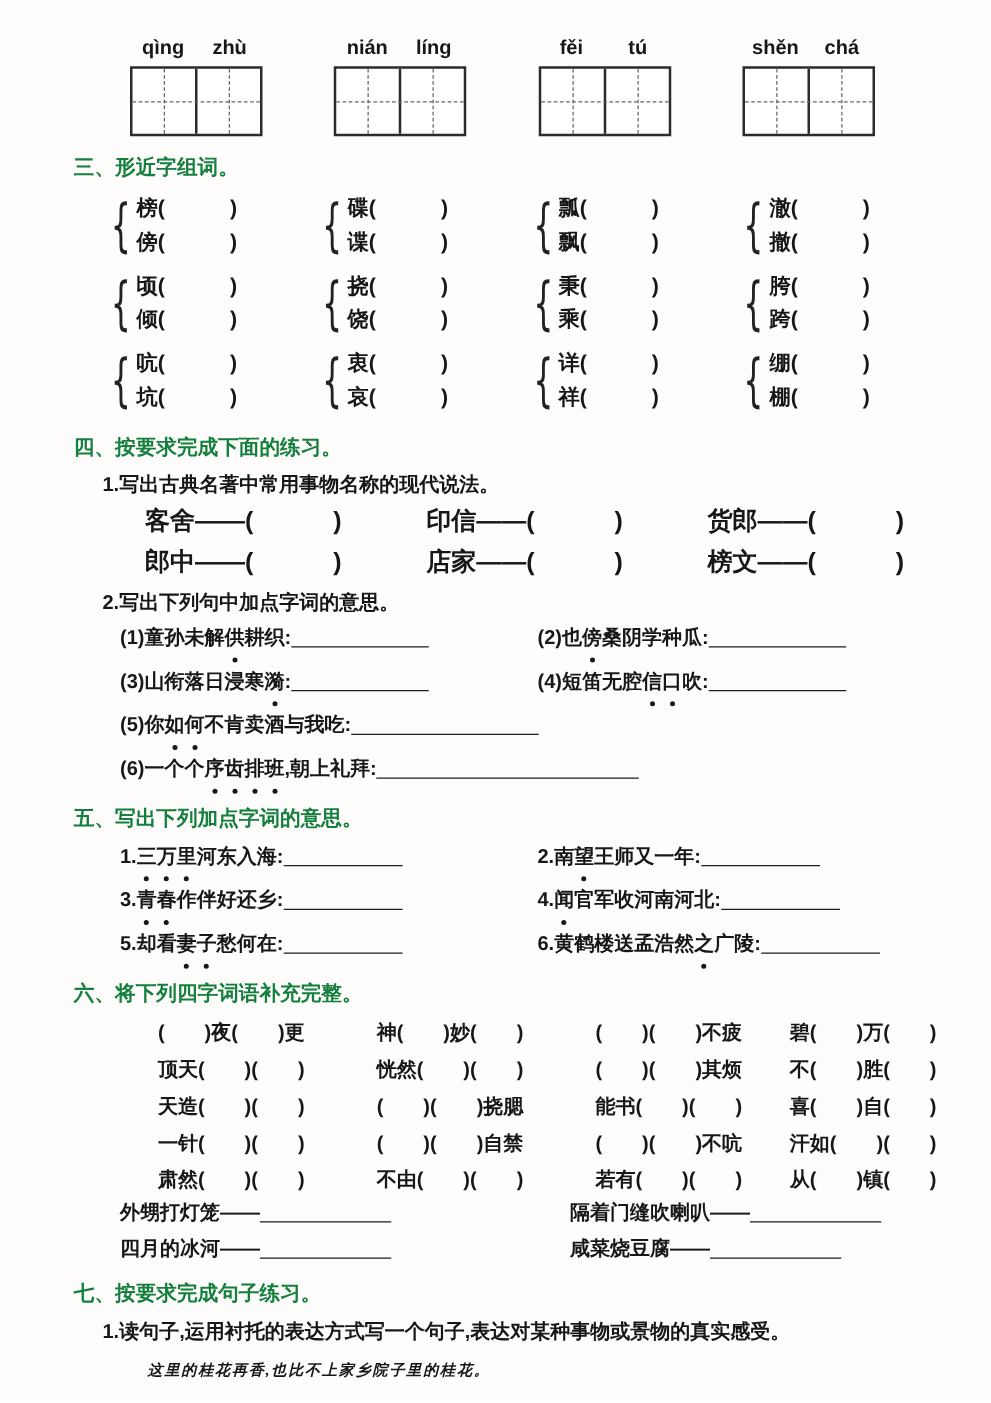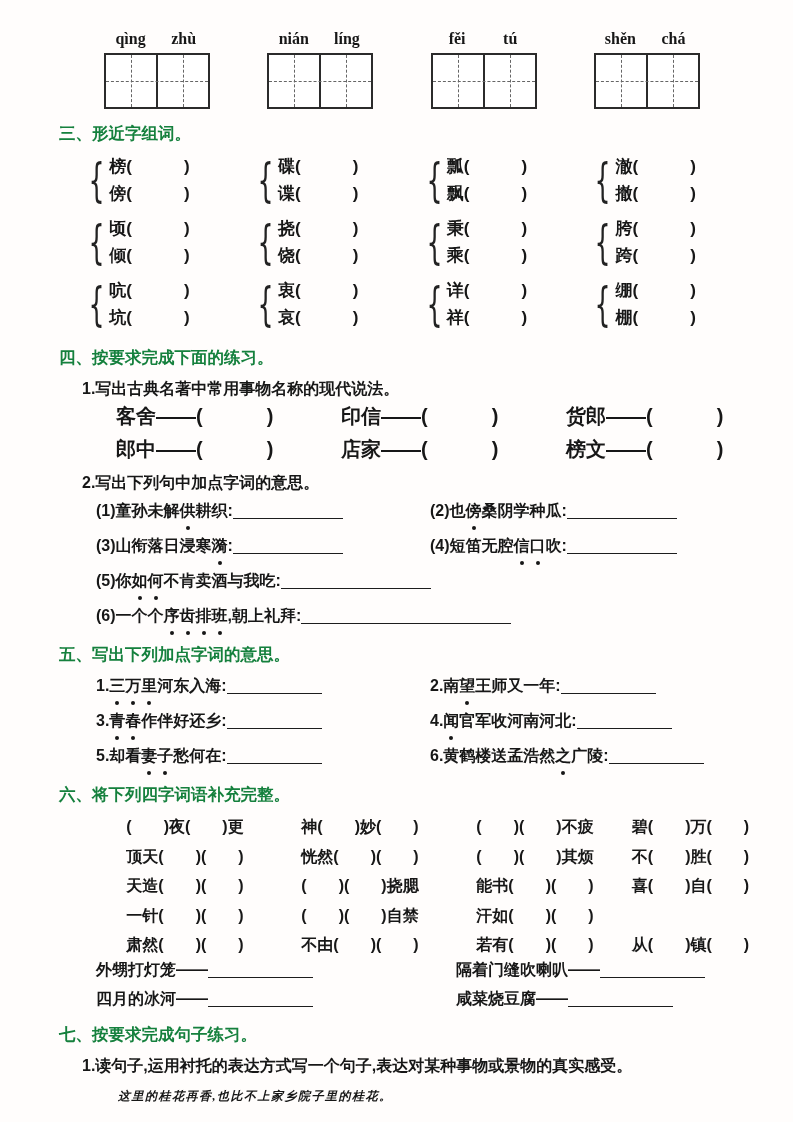--- a/index.html
+++ b/index.html
@@ -5,21 +5,21 @@
   html,body{margin:0;padding:0;background:#ffffff;}
   .page{
     width:793px;height:1122px;margin:0 auto;position:relative;
     background:#fffdfc;color:#171717;
     font-family:"Liberation Sans",sans-serif;
     overflow:hidden;box-sizing:border-box;
     padding:30px 36px 0 56px;
   }
   
   .pinyin-row{display:flex;margin-left:48px;}
-  .pin-group{width:122px;margin-right:57px;font-family:Liberation Serif, serif;}
+  .pin-group{width:122px;margin-right:57px;}
   .pin-labels{display:flex;font-size:16px;font-weight:700;margin-bottom:5px;}
   .pin-labels span{flex:1;text-align:center;}
   .tian{width:102px;height:52px;border:2px solid #2b2b2b;display:flex;position:relative;background:#fff;}
   .tian::after{content:"";position:absolute;top:50%;left:0;right:0;border-top:1px dashed #666;}
   .tcell{flex:1;position:relative;}
   .tcell + .tcell{border-left:2px solid #2b2b2b;}
   .tcell::before{content:"";position:absolute;left:50%;top:0;bottom:0;border-left:1px dashed #666;}
   
   .sec-title{color:#15803d;font-weight:800;font-size:16.5px;margin:3px;}
   
@@ -217,21 +217,21 @@
       <div><span>4.</span><span class="dchar">闻</span><span>官军收河南河北</span><span>:</span><span class="blank w95"></span></div>
       <div><span>5.</span><span>却看</span><span class="dchar">妻</span><span class="dchar">子</span><span>愁何在</span><span>:</span><span class="blank w95"></span></div>
       <div><span>6.</span><span>黄鹤楼送孟浩然</span><span class="dchar">之</span><span>广陵</span><span>:</span><span class="blank w95"></span></div>
     </div>
 
   <h3 class="sec-title mt14">六、将下列四字词语补充完整。</h3>
   <div id="s6-idioms" class="mt6">
       <div class="idiom-row"><span>(　　)夜(　　)更</span><span>神(　　)妙(　　)</span><span>(　　)(　　)不疲</span><span>碧(　　)万(　　)</span></div>
       <div class="idiom-row"><span>顶天(　　)(　　)</span><span>恍然(　　)(　　)</span><span>(　　)(　　)其烦</span><span>不(　　)胜(　　)</span></div>
       <div class="idiom-row"><span>天造(　　)(　　)</span><span>(　　)(　　)挠腮</span><span>能书(　　)(　　)</span><span>喜(　　)自(　　)</span></div>
-      <div class="idiom-row"><span>一针(　　)(　　)</span><span>(　　)(　　)自禁</span><span>汗如(　　)(　　)</span></div>
+      <div class="idiom-row"><span>一针(　　)(　　)</span><span>(　　)(　　)自禁</span><span>(　　)(　　)不吭</span><span>汗如(　　)(　　)</span></div>
       <div class="idiom-row"><span>肃然(　　)(　　)</span><span>不由(　　)(　　)</span><span>若有(　　)(　　)</span><span>从(　　)镇(　　)</span></div>
     </div>
   <div class="riddle-grid" id="s6-riddles">
       <div><span>外甥打灯笼</span><span>——</span><span class="blank w105"></span></div>
       <div><span>隔着门缝吹喇叭</span><span>——</span><span class="blank w105"></span></div>
       <div><span>四月的冰河</span><span>——</span><span class="blank w105"></span></div>
       <div><span>咸菜烧豆腐</span><span>——</span><span class="blank w105"></span></div>
     </div>
 
   <h3 class="sec-title mt14">七、按要求完成句子练习。</h3>

